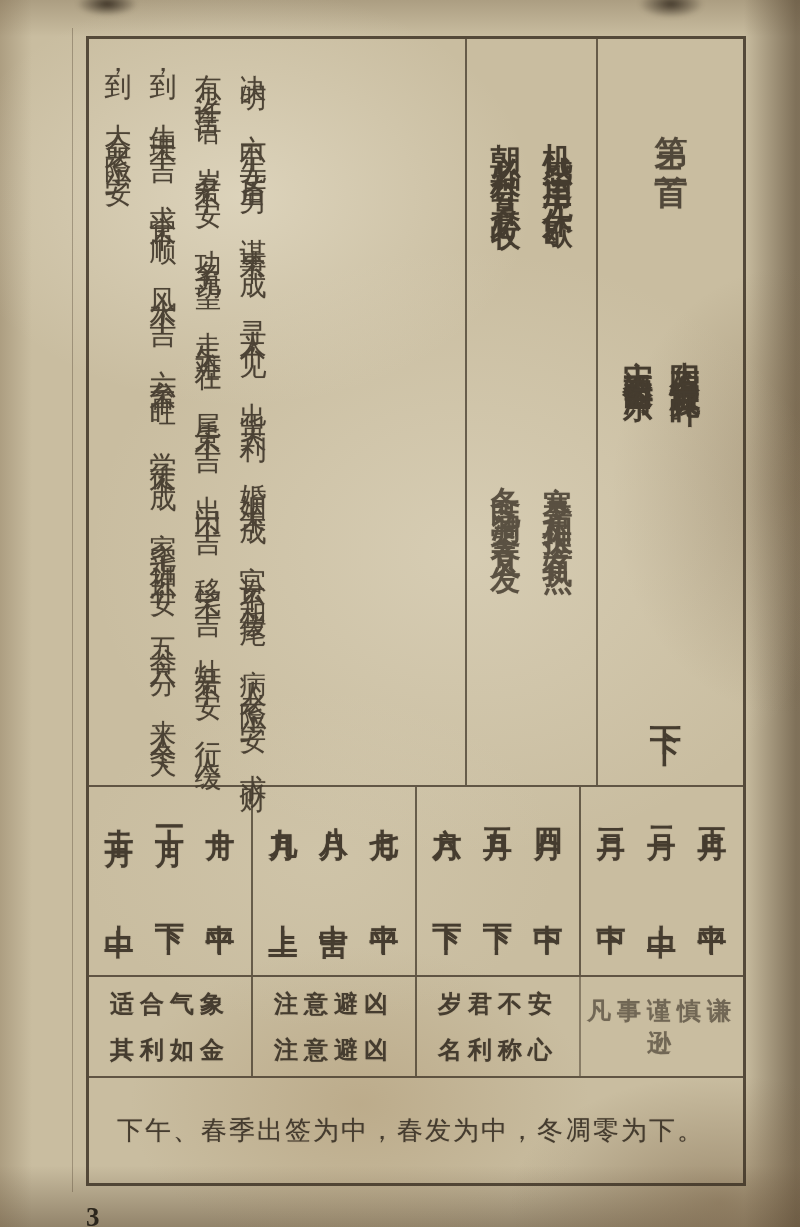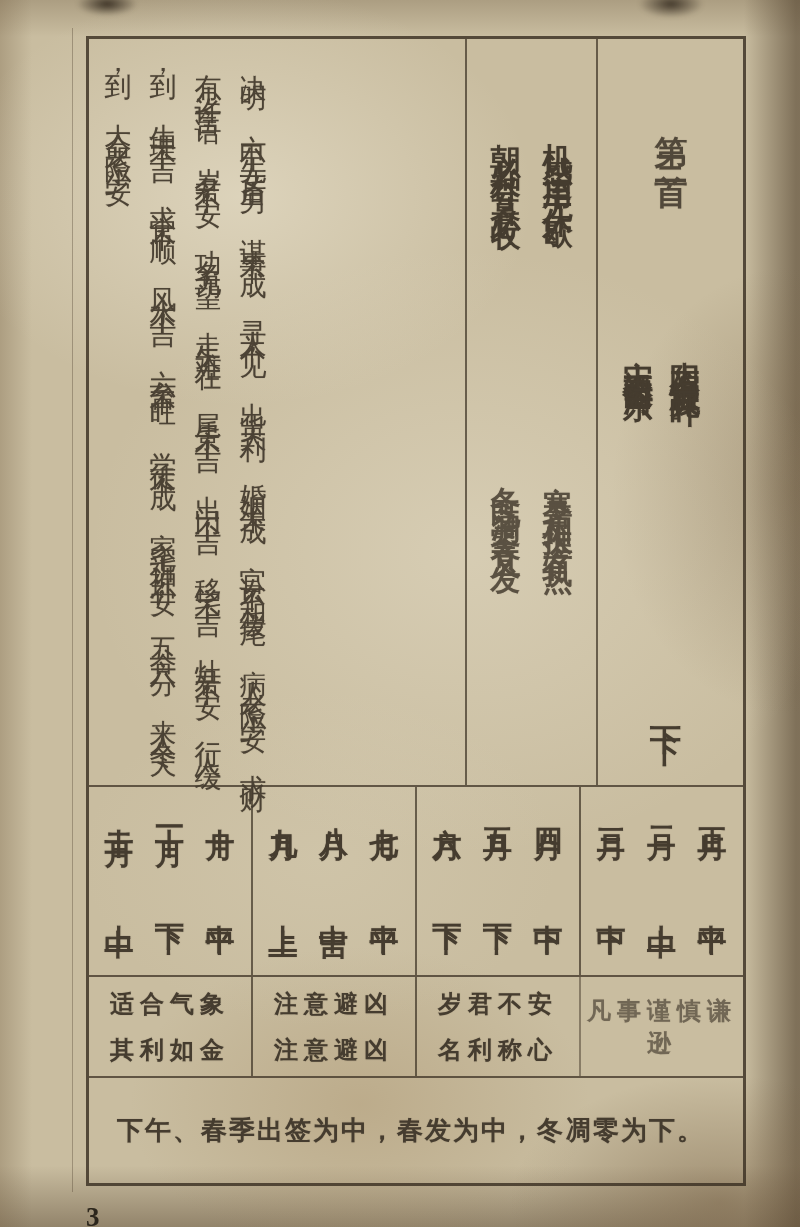--- a/index.html
+++ b/index.html
@@ -97,21 +97,21 @@
     gap:14px;border-left:2px solid rgba(60,50,36,.7);box-sizing:border-box;
     font-size:24px;font-weight:600;letter-spacing:6px;
   }
   .phrase-cell:last-child{border-left:none;}
   .phrase-cell.faded{opacity:.66;filter:blur(.4px);}
 
   
   .footnote-row{
     flex:1;border-top:2px solid rgba(60,50,36,.75);
     display:flex;align-items:center;padding-left:28px;box-sizing:border-box;
-    font-size:26px;font-weight:700;letter-spacing:2px;
+    font-size:26px;font-weight:400;letter-spacing:2px;
   }
 
   .page-number{
     position:absolute;left:86px;top:1202px;font-size:27px;font-weight:bold;color:#2c261c;
   }
 </style>
 </head>
 <body>
 
 <div class="smudge" id="smudge-a"></div>

